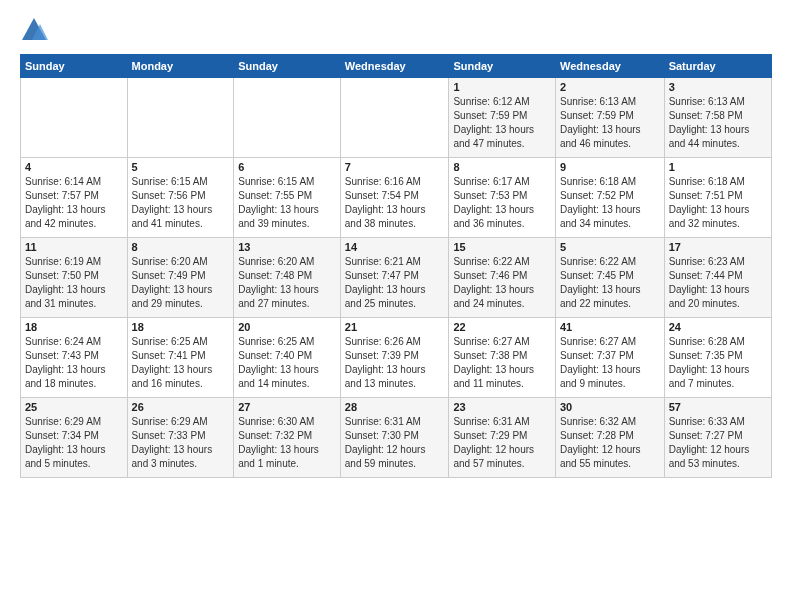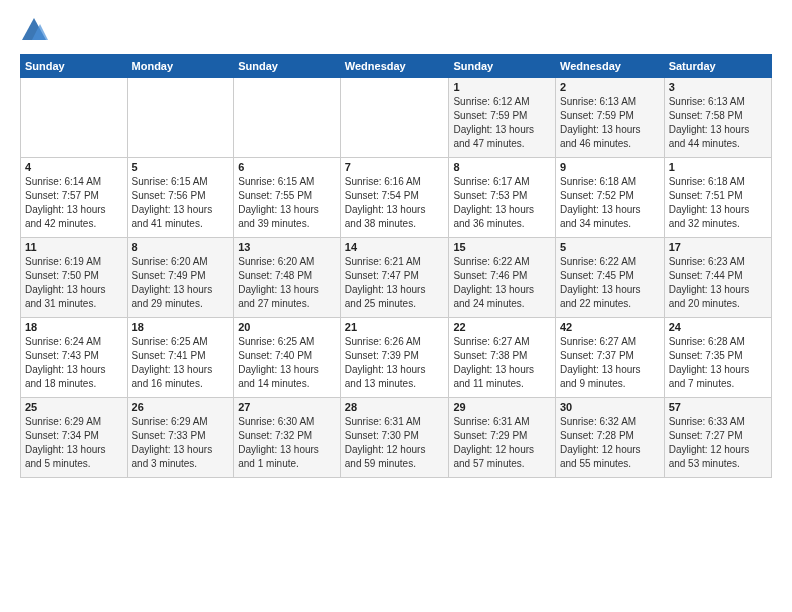--- a/index.html
+++ b/index.html
@@ -220,21 +220,21 @@
           </td>
           <td>
             <span class="day-num">21</span>
             <div class="day-info">Sunrise: 6:26 AM<br>Sunset: 7:39 PM<br>Daylight: 13 hours<br>and 13 minutes.</div>
           </td>
           <td>
             <span class="day-num">22</span>
             <div class="day-info">Sunrise: 6:27 AM<br>Sunset: 7:38 PM<br>Daylight: 13 hours<br>and 11 minutes.</div>
           </td>
           <td>
-            <span class="day-num">42</span>
+            <span class="day-num">41</span>
             <div class="day-info">Sunrise: 6:27 AM<br>Sunset: 7:37 PM<br>Daylight: 13 hours<br>and 9 minutes.</div>
           </td>
           <td>
             <span class="day-num">24</span>
             <div class="day-info">Sunrise: 6:28 AM<br>Sunset: 7:35 PM<br>Daylight: 13 hours<br>and 7 minutes.</div>
           </td>
         </tr>
         <tr>
           <td>
             <span class="day-num">25</span>
@@ -246,21 +246,21 @@
           </td>
           <td>
             <span class="day-num">27</span>
             <div class="day-info">Sunrise: 6:30 AM<br>Sunset: 7:32 PM<br>Daylight: 13 hours<br>and 1 minute.</div>
           </td>
           <td>
             <span class="day-num">28</span>
             <div class="day-info">Sunrise: 6:31 AM<br>Sunset: 7:30 PM<br>Daylight: 12 hours<br>and 59 minutes.</div>
           </td>
           <td>
-            <span class="day-num">29</span>
+            <span class="day-num">23</span>
             <div class="day-info">Sunrise: 6:31 AM<br>Sunset: 7:29 PM<br>Daylight: 12 hours<br>and 57 minutes.</div>
           </td>
           <td>
             <span class="day-num">30</span>
             <div class="day-info">Sunrise: 6:32 AM<br>Sunset: 7:28 PM<br>Daylight: 12 hours<br>and 55 minutes.</div>
           </td>
           <td>
             <span class="day-num">57</span>
             <div class="day-info">Sunrise: 6:33 AM<br>Sunset: 7:27 PM<br>Daylight: 12 hours<br>and 53 minutes.</div>
           </td>

